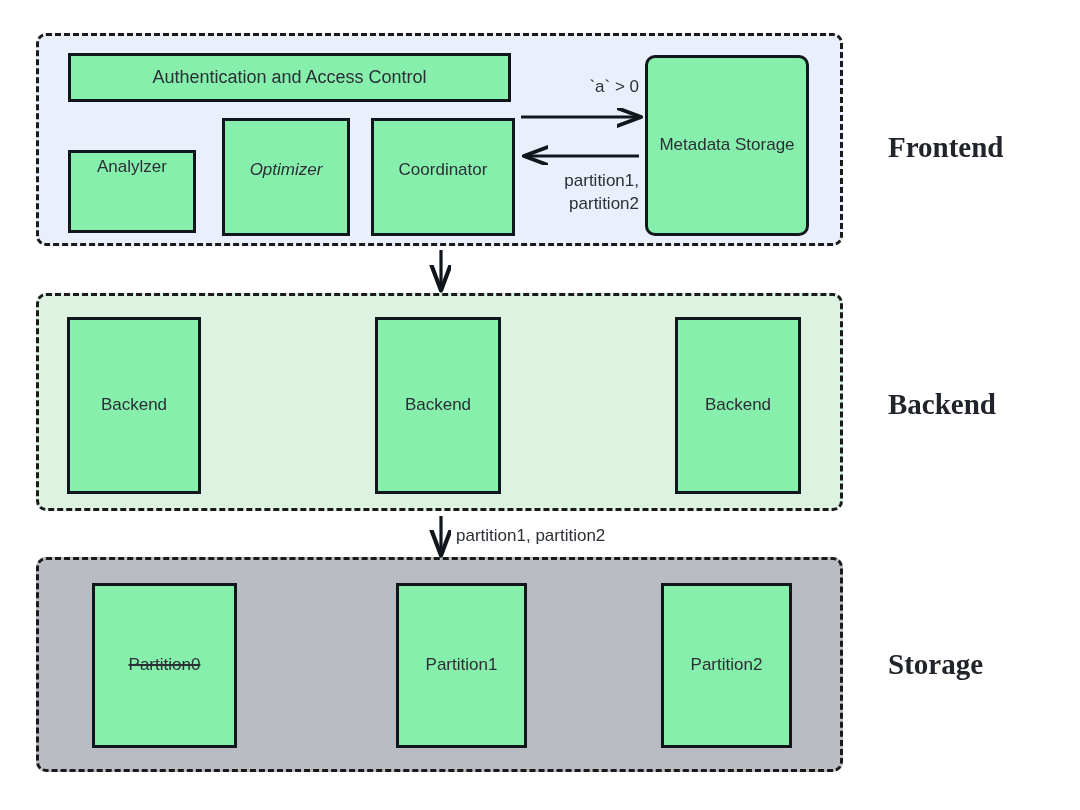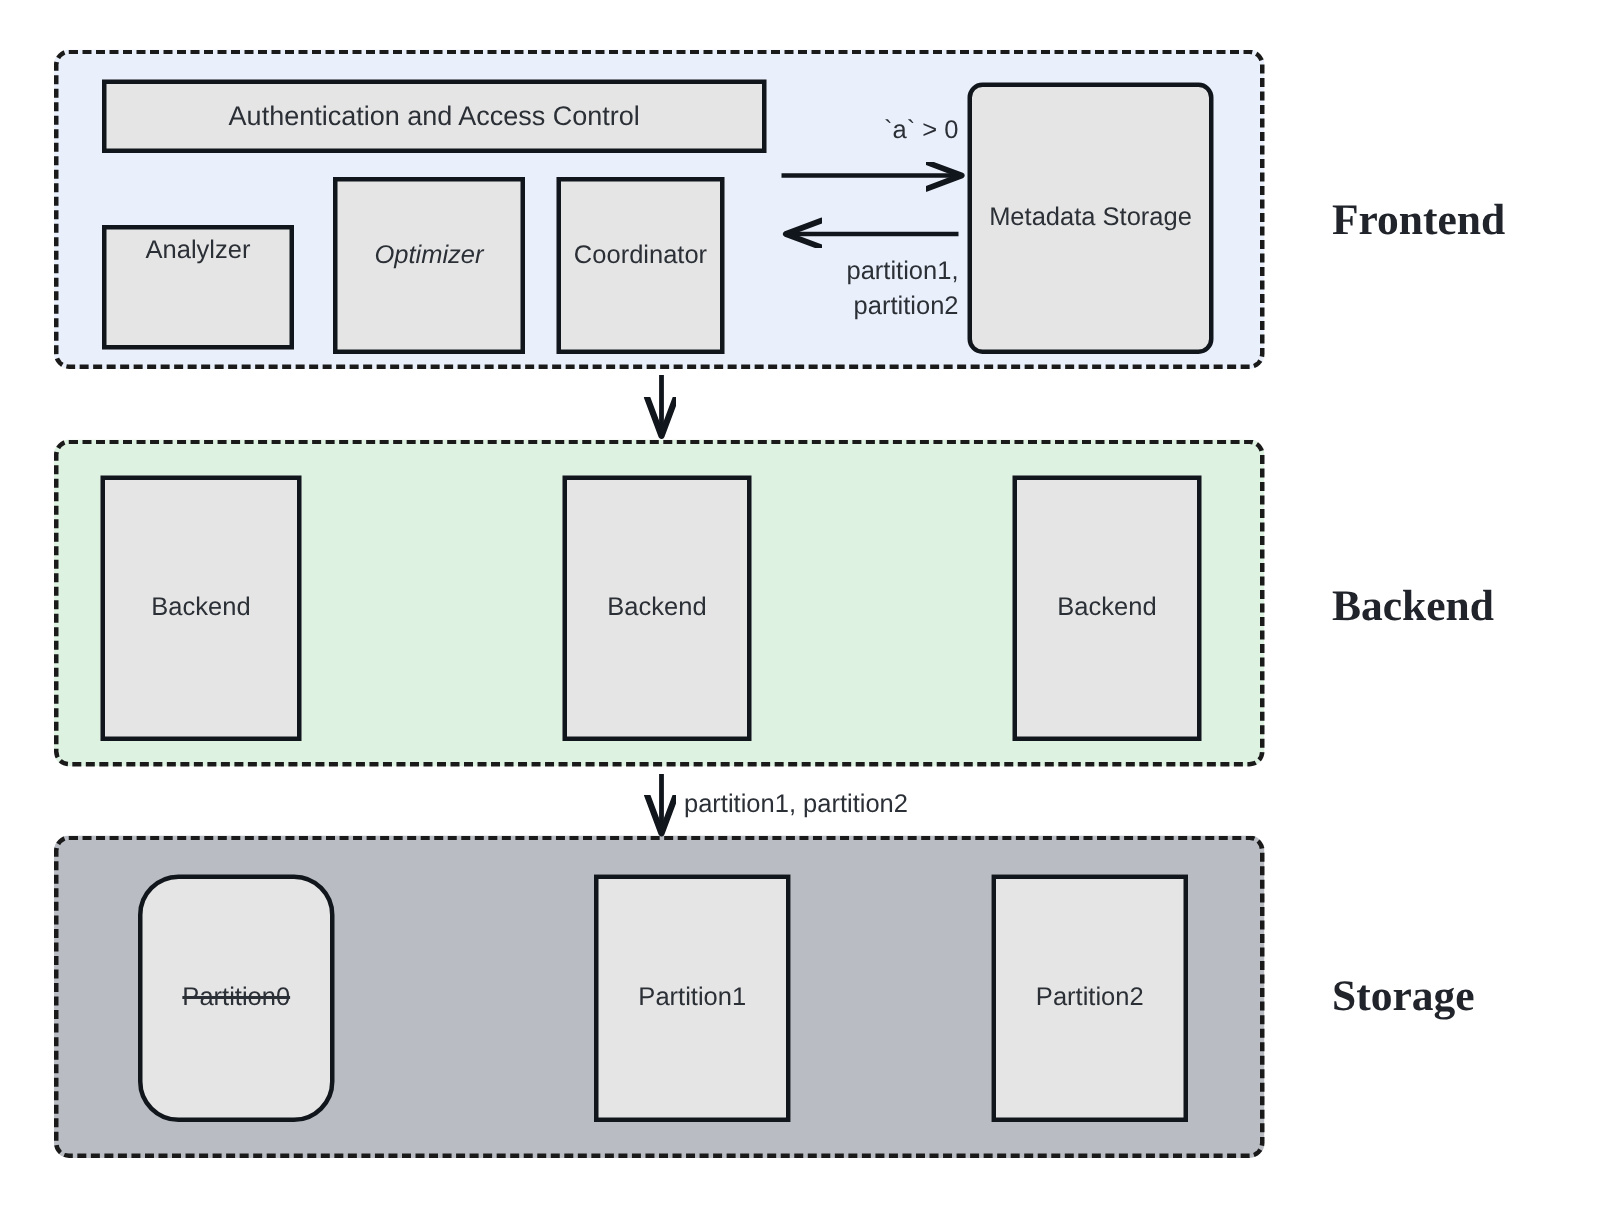--- a/index.html
+++ b/index.html
@@ -40,21 +40,21 @@
   }
   .band-storage {
     left: 36px;  top: 557px;
     width: 807px; height: 215px;
     background: #b9bdc3;
   }
 
   
   .node {
     position: absolute;
-    background: #e5e5e5;
+    background: #86efac;
     border: 3px solid #11161c;
     box-sizing: border-box;
     display: flex;
     align-items: center;
     justify-content: center;
     text-align: center;
     font-size: 17px;
     line-height: 1.32;
     color: #2b2f36;
   }
@@ -64,30 +64,30 @@
   }
   .node .strike {
     text-decoration: line-through;
     text-decoration-thickness: 1.5px;
   }
 
   
   .n-auth        { left: 68px;  top: 53px;  width: 443px; height: 49px; font-size: 18px; }
   .n-analyzer    { left: 68px;  top: 118px; width: 128px; height: 83px; margin-top: 32px; }
   .n-optimizer   { left: 222px; top: 118px; width: 128px; height: 118px; font-style: italic; }
-  .n-coordinator { left: 371px; top: 118px; width: 112px; height: 118px; }
+  .n-coordinator { left: 371px; top: 118px; width: 144px; height: 118px; }
   .n-metadata    { left: 645px; top: 55px;  width: 164px; height: 181px; border-radius: 10px; }
 
   
   .n-be1 { left: 67px;  top: 317px; width: 134px; height: 177px; }
   .n-be2 { left: 375px; top: 317px; width: 126px; height: 177px; }
   .n-be3 { left: 675px; top: 317px; width: 126px; height: 177px; }
 
   
-  .n-p0 { left: 92px;  top: 583px; width: 131px; height: 165px; border-radius: 27px; }
+  .n-p0 { left: 92px;  top: 583px; width: 145px; height: 165px; }
   .n-p1 { left: 396px; top: 583px; width: 131px; height: 165px; }
   .n-p2 { left: 661px; top: 583px; width: 131px; height: 165px; }
 
   
   .tier-label {
     position: absolute;
     font-size: 29px;
     font-weight: bold;
     color: #21252b;
     white-space: nowrap;

